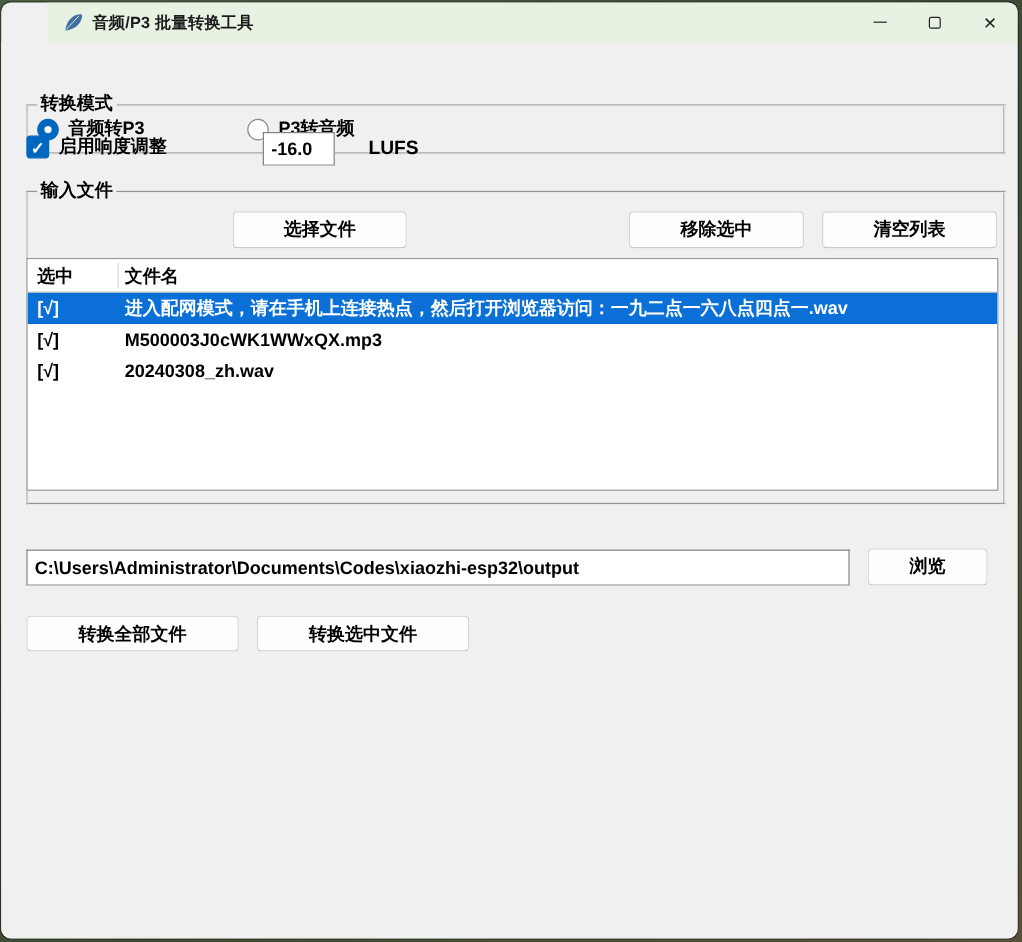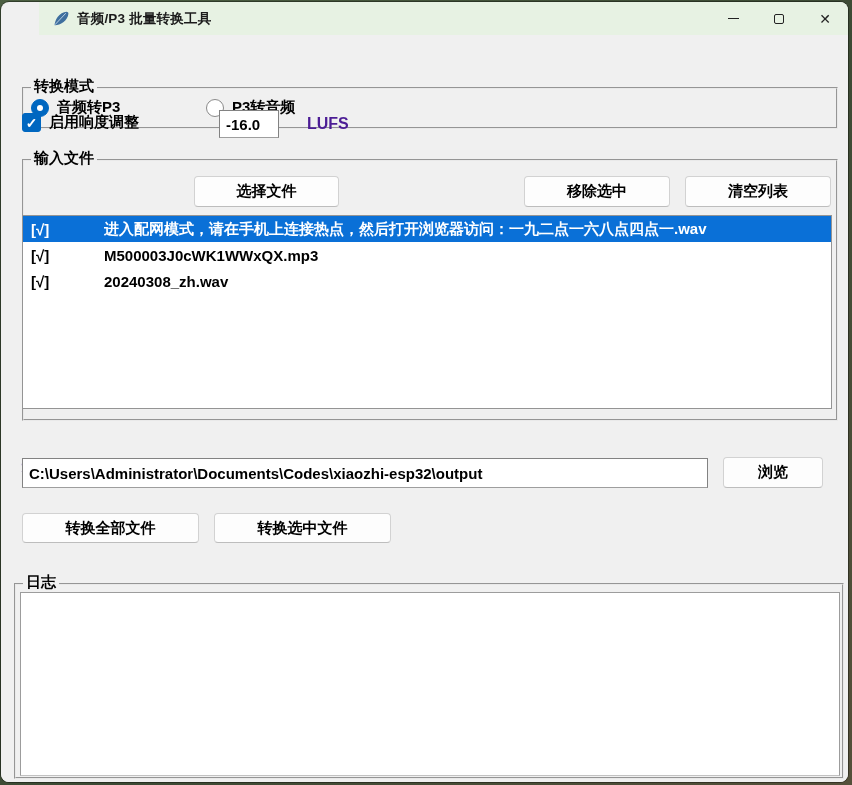--- a/index.html
+++ b/index.html
@@ -37,21 +37,21 @@
     position:absolute; background:#fdfdfd; border:1px solid #d2d2d2; border-bottom-color:#bdbdbd;
     border-radius:4px; font-size:15px; font-weight:700; color:#000;
     display:flex; align-items:center; justify-content:center; cursor:default;
     font-family:"Liberation Sans", sans-serif;
   }
   .entry {
     position:absolute; background:#fff; border:1px solid #828282; border-bottom-color:#9e9e9e;
     font-size:15px; font-weight:700; color:#000; padding:0 6px;
     display:flex; align-items:center; white-space:nowrap; overflow:hidden;
   }
-  .lbl { position:absolute; font-size:15px; font-weight:700; color:#4c1d95; white-space:nowrap; }
+  .lbl { position:absolute; font-size:15px; font-weight:700; color:#000000; white-space:nowrap; }
   
   .radio-item { position:absolute; display:flex; align-items:center; gap:8px; cursor:default; }
   .radio { width:18px; height:18px; border-radius:50%; background:#fff; border:1px solid #8a8a8a; position:relative; }
   .radio.checked { background:#0067c0; border-color:#0067c0; }
   .radio.checked::after {
     content:""; position:absolute; left:5px; top:5px; width:6px; height:6px;
     border-radius:50%; background:#fff;
   }
   .radio-text { font-size:15px; font-weight:700; color:#000; }
   .check-item { position:absolute; display:flex; align-items:center; gap:8px; }
@@ -126,20 +126,25 @@
     <span class="lbl" style="left:306px; top:80px; font-size:16px;">LUFS</span>
 
     <div class="group" style="left:21px; top:124px; width:816px; height:262px;">
       <span class="group-label">输入文件</span>
     </div>
     <button class="btn" style="left:193px; top:141px; width:145px; height:31px;">选择文件</button>
     <button class="btn" style="left:523px; top:141px; width:146px; height:31px;">移除选中</button>
     <button class="btn" style="left:684px; top:141px; width:146px; height:31px;">清空列表</button>
 
     <div class="table" style="top:180px;">
+      <div class="thead">
+        <span class="th" style="left:8px;">选中</span>
+        <span class="th-div"></span>
+        <span class="th" style="left:81px;">文件名</span>
+      </div>
       <div class="trow selected">
         <span class="cell-check">[√]</span>
         <span class="cell-name">进入配网模式，请在手机上连接热点，然后打开浏览器访问：一九二点一六八点四点一.wav</span>
       </div>
       <div class="trow">
         <span class="cell-check">[√]</span>
         <span class="cell-name">M500003J0cWK1WWxQX.mp3</span>
       </div>
       <div class="trow">
         <span class="cell-check">[√]</span>
@@ -147,19 +152,15 @@
       </div>
     </div>
 
     <span class="lbl" style="left:21px; top:397px;margin-top:28px;">输出目录</span>
     <div class="entry" style="left:21px; top:423px; width:686px; height:30px;">C:\Users\Administrator\Documents\Codes\xiaozhi-esp32\output</div>
     <button class="btn" style="left:722px; top:422px; width:100px; height:31px;">浏览</button>
 
     <button class="btn" style="left:21px; top:478px; width:177px; height:30px;">转换全部文件</button>
     <button class="btn" style="left:213px; top:478px; width:177px; height:30px;">转换选中文件</button>
 
-    <div class="group" style="left:13px; top:548px; width:830px; height:196px;">
-      <span class="group-label">日志</span>
-      <div class="log-area"></div>
-    </div>
 
   </div>
 </div>
 
 </body></html>

